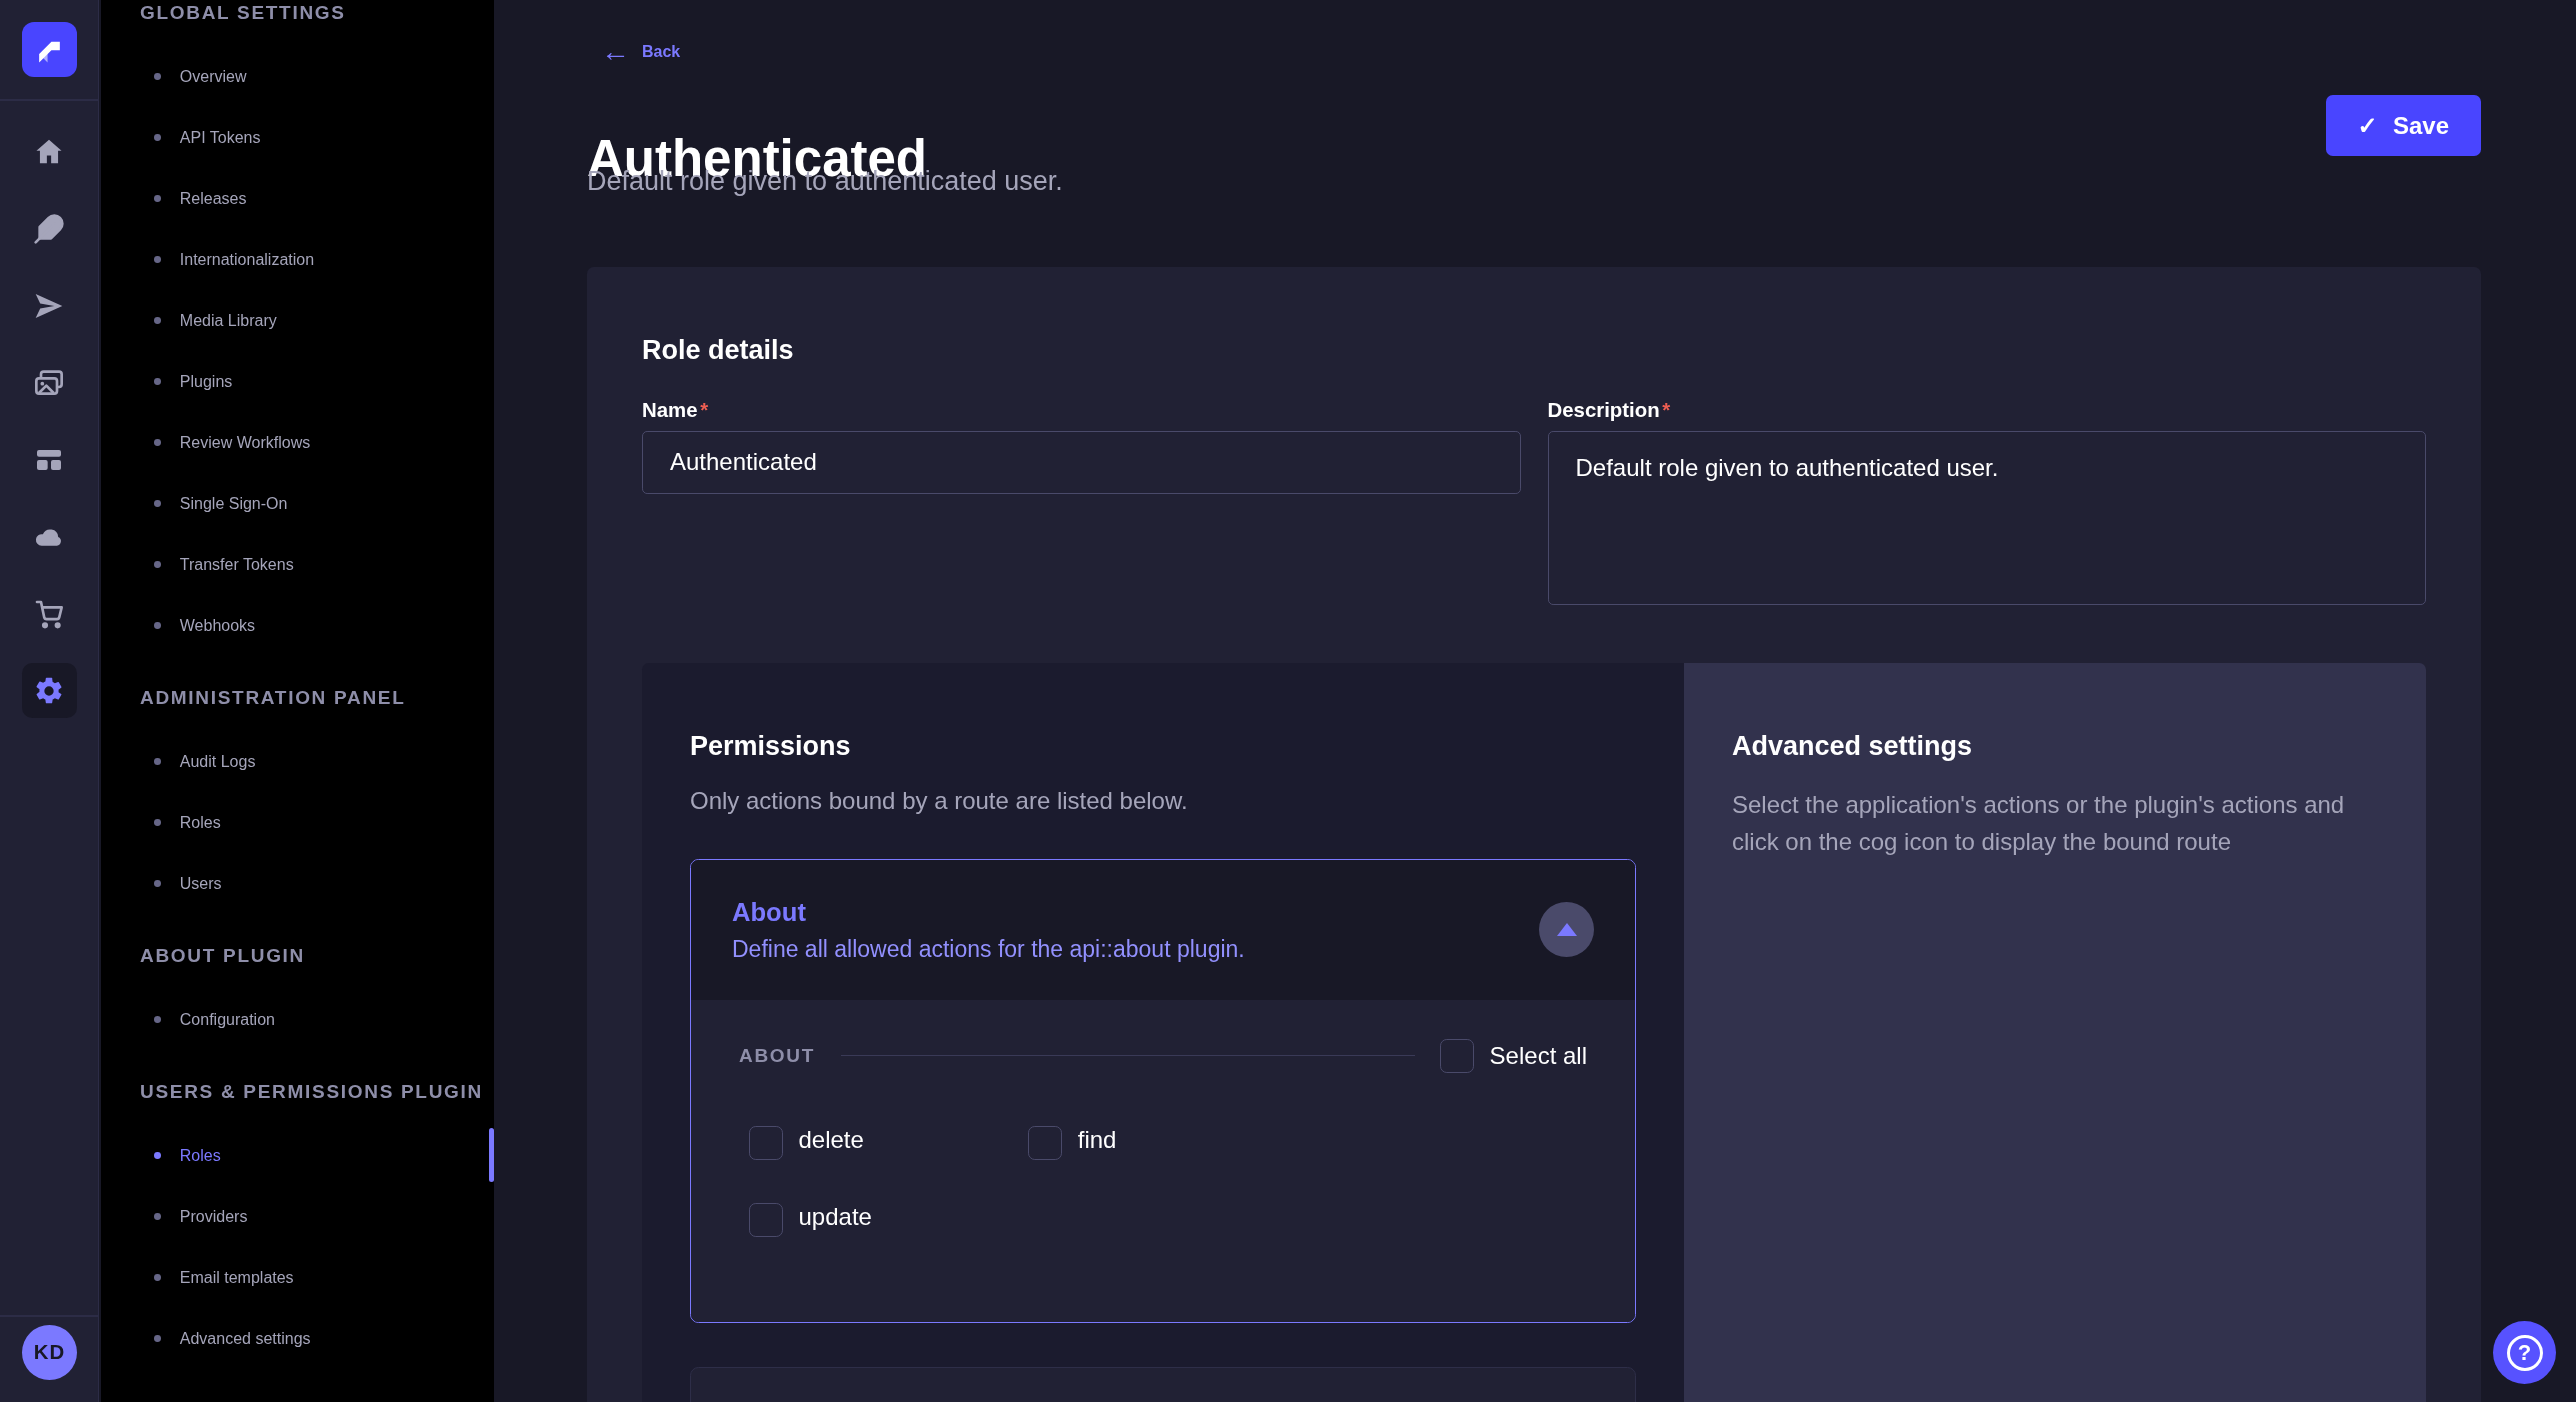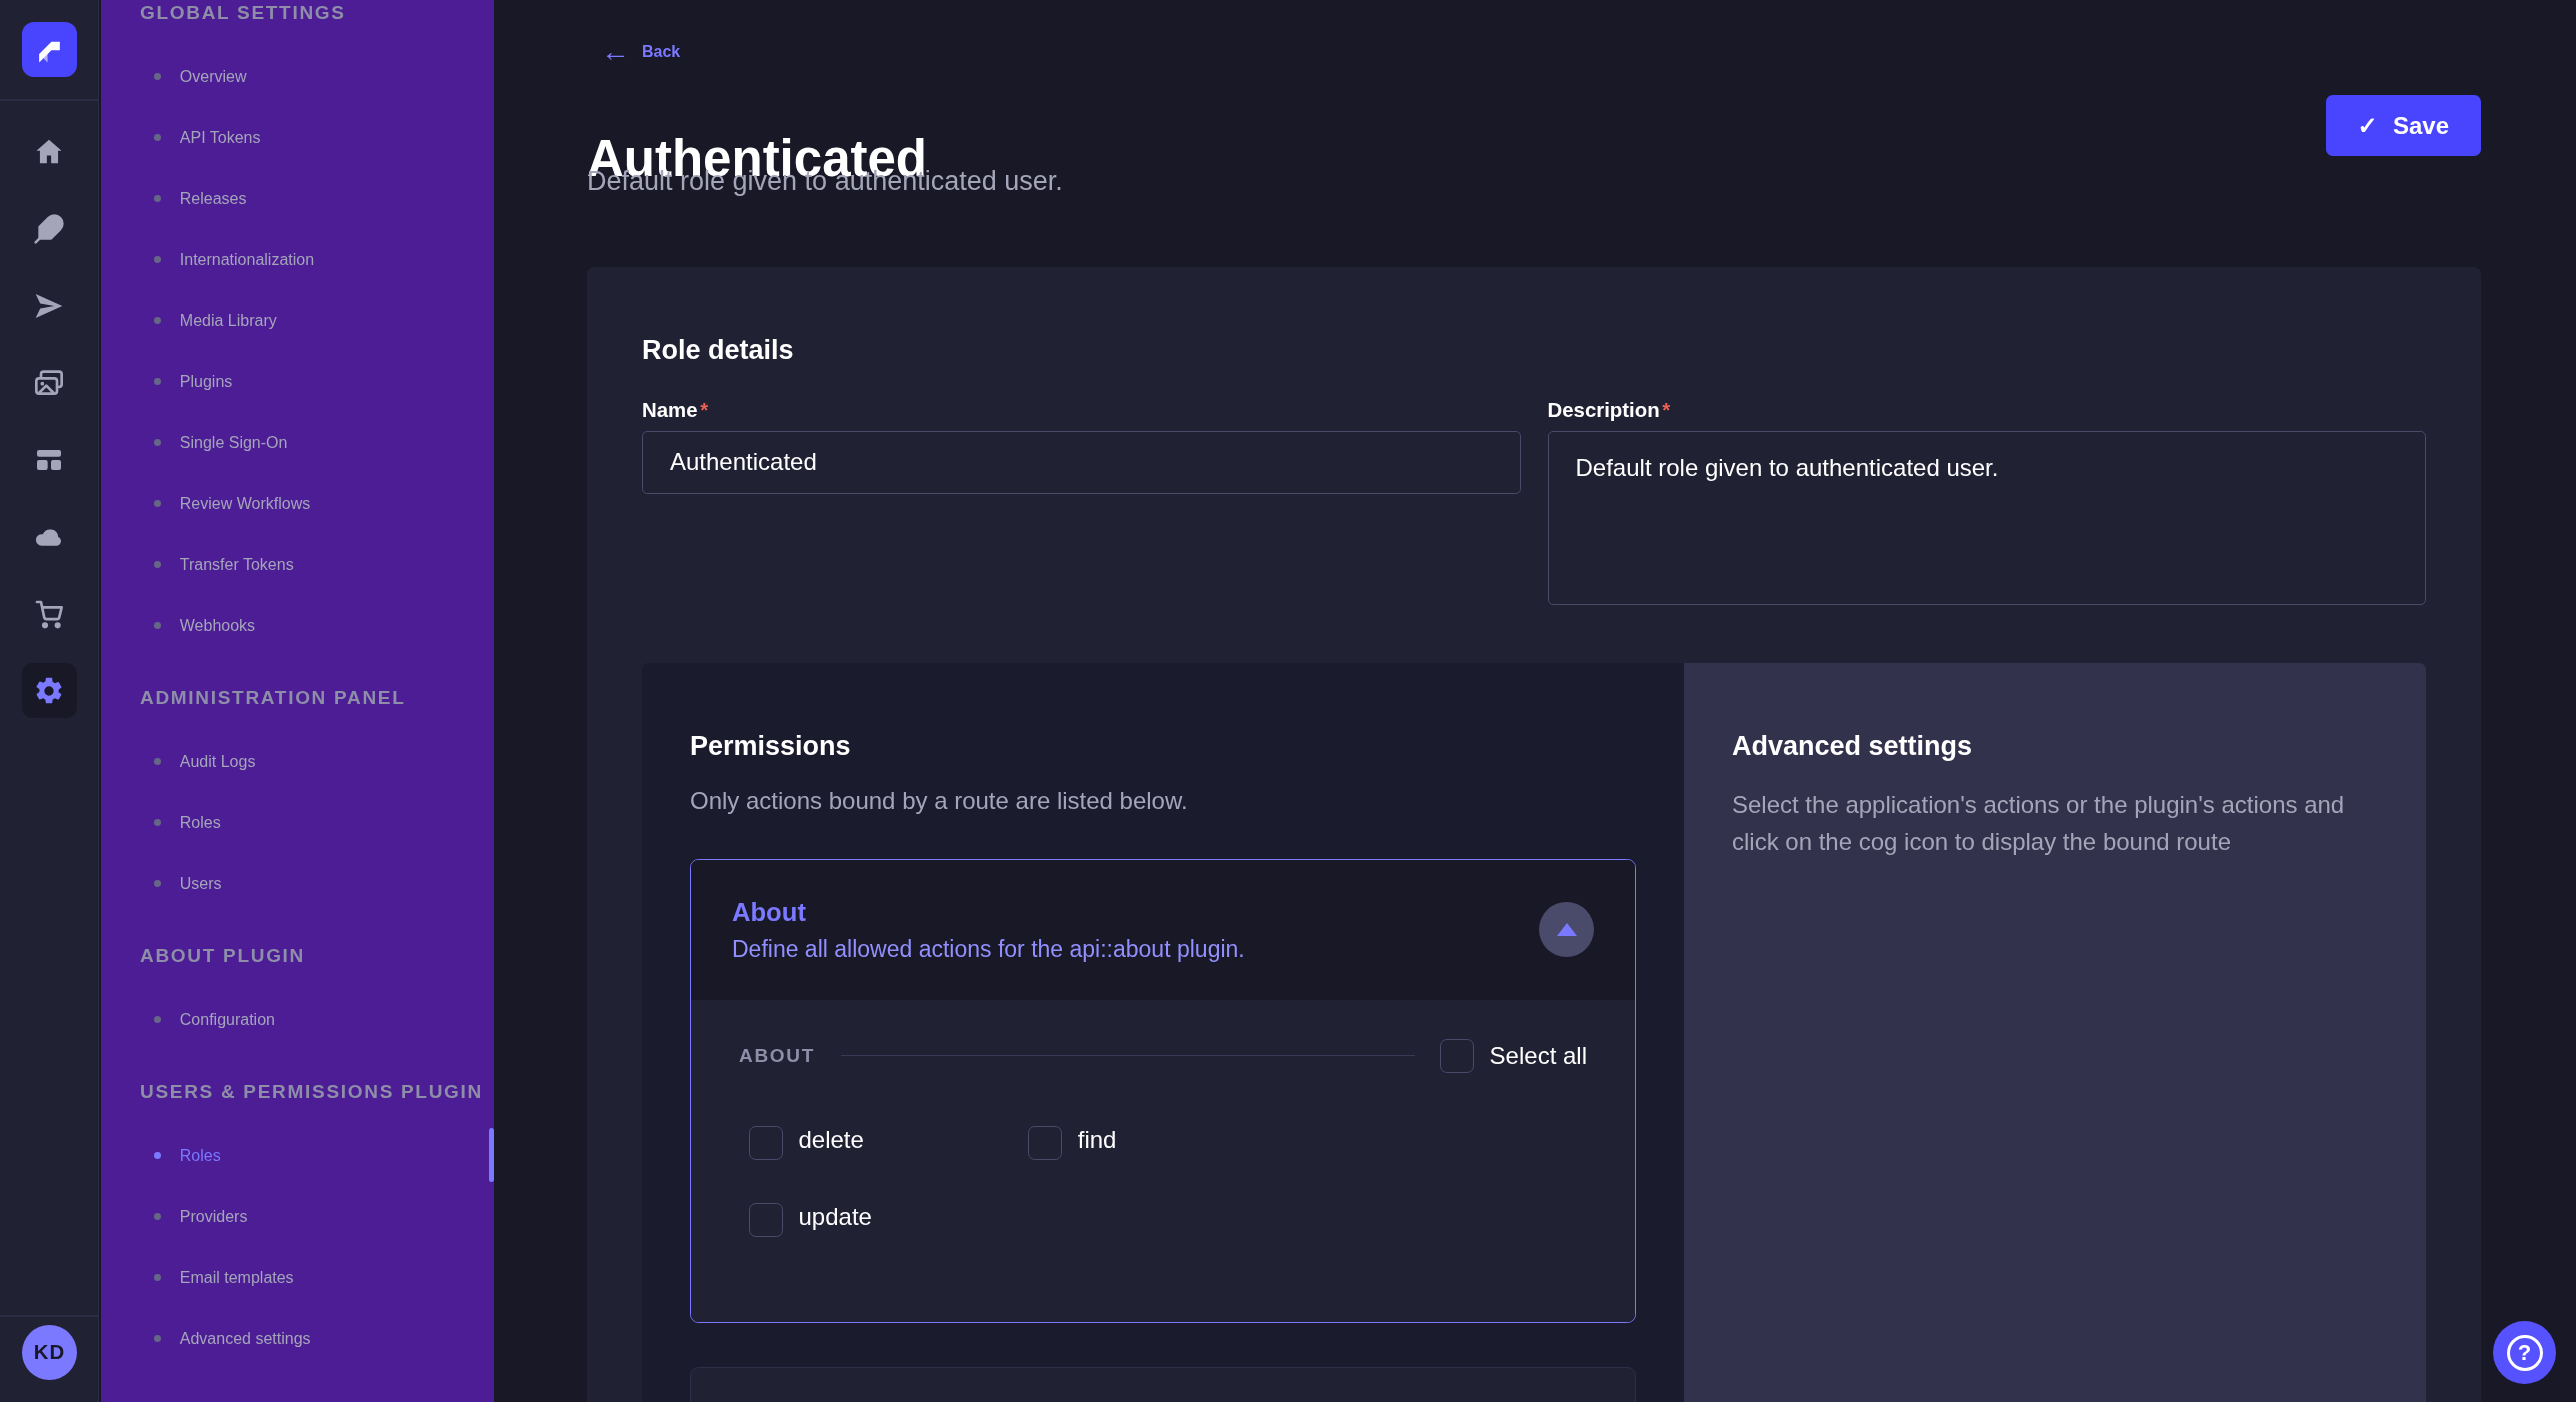--- a/index.html
+++ b/index.html
@@ -11,21 +11,21 @@
   .logo{position:absolute;left:22px;top:22px;width:55px;height:55px;border-radius:12px;background:#4945ff;display:flex;align-items:center;justify-content:center;cursor:pointer;}
   .rail-divider{position:absolute;left:0;top:99px;width:100%;height:1.7px;background:#2c2c46;}
   .rail-items{position:absolute;left:0;top:124px;width:100%;display:flex;flex-direction:column;align-items:center;gap:22px;}
   .rail-btn{width:55px;height:55px;border-radius:10.2px;display:flex;align-items:center;justify-content:center;cursor:pointer;}
   .rail-btn svg{width:32px;height:32px;}
   .rail-btn.active{background:#181826;}
   .rail-bottom-divider{position:absolute;left:0;bottom:85px;width:100%;height:1.7px;background:#2c2c46;}
   .avatar{position:absolute;left:22px;top:1325px;width:55px;height:55px;border-radius:50%;background:#7b79ff;color:#181826;font-size:20.4px;font-weight:700;display:flex;align-items:center;justify-content:center;cursor:pointer;letter-spacing:0.9px;}
 
   
-  .subnav{position:absolute;left:101px;top:0;bottom:0;width:394px;background:#4c1d95;border-right:1.7px solid #2c2c46;overflow:hidden;}
+  .subnav{position:absolute;left:101px;top:0;bottom:0;width:394px;background:#000000;border-right:1.7px solid #2c2c46;overflow:hidden;}
   .nav-section-label{margin:31px 0 22px 39px;font-size:19px;font-weight:700;letter-spacing:1.7px;color:#8e8ea9;line-height:22px;}
   .nav-section:first-child .nav-section-label{margin-top:1.7px;}
   .nav-item{position:relative;height:61px;display:flex;align-items:center;padding-left:53px;cursor:pointer;}
   .bullet{width:6.8px;height:6.8px;border-radius:50%;background:#666687;margin-right:19px;flex:0 0 auto;}
   .nav-item-label{font-size:16px;color:#a5a5ba;line-height:27px;}
   .nav-item.active .nav-item-label{color:#7b79ff;}
   .nav-item.active .bullet{background:#7b79ff;}
   .nav-item.active::after{content:"";position:absolute;right:0;top:3.4px;bottom:3.4px;width:5.1px;border-radius:2.6px;background:#7b79ff;}
 
   
@@ -170,25 +170,25 @@
       <div class="nav-item">
           <span class="bullet"></span>
           <span class="nav-item-label">Media Library</span>
         </div>
       <div class="nav-item">
           <span class="bullet"></span>
           <span class="nav-item-label">Plugins</span>
         </div>
       <div class="nav-item">
           <span class="bullet"></span>
+          <span class="nav-item-label">Review Workflows</span>
+        </div>
+      <div class="nav-item">
+          <span class="bullet"></span>
           <span class="nav-item-label">Single Sign-On</span>
-        </div>
-      <div class="nav-item">
-          <span class="bullet"></span>
-          <span class="nav-item-label">Review Workflows</span>
         </div>
       <div class="nav-item">
           <span class="bullet"></span>
           <span class="nav-item-label">Transfer Tokens</span>
         </div>
       <div class="nav-item">
           <span class="bullet"></span>
           <span class="nav-item-label">Webhooks</span>
         </div>
     </div>

